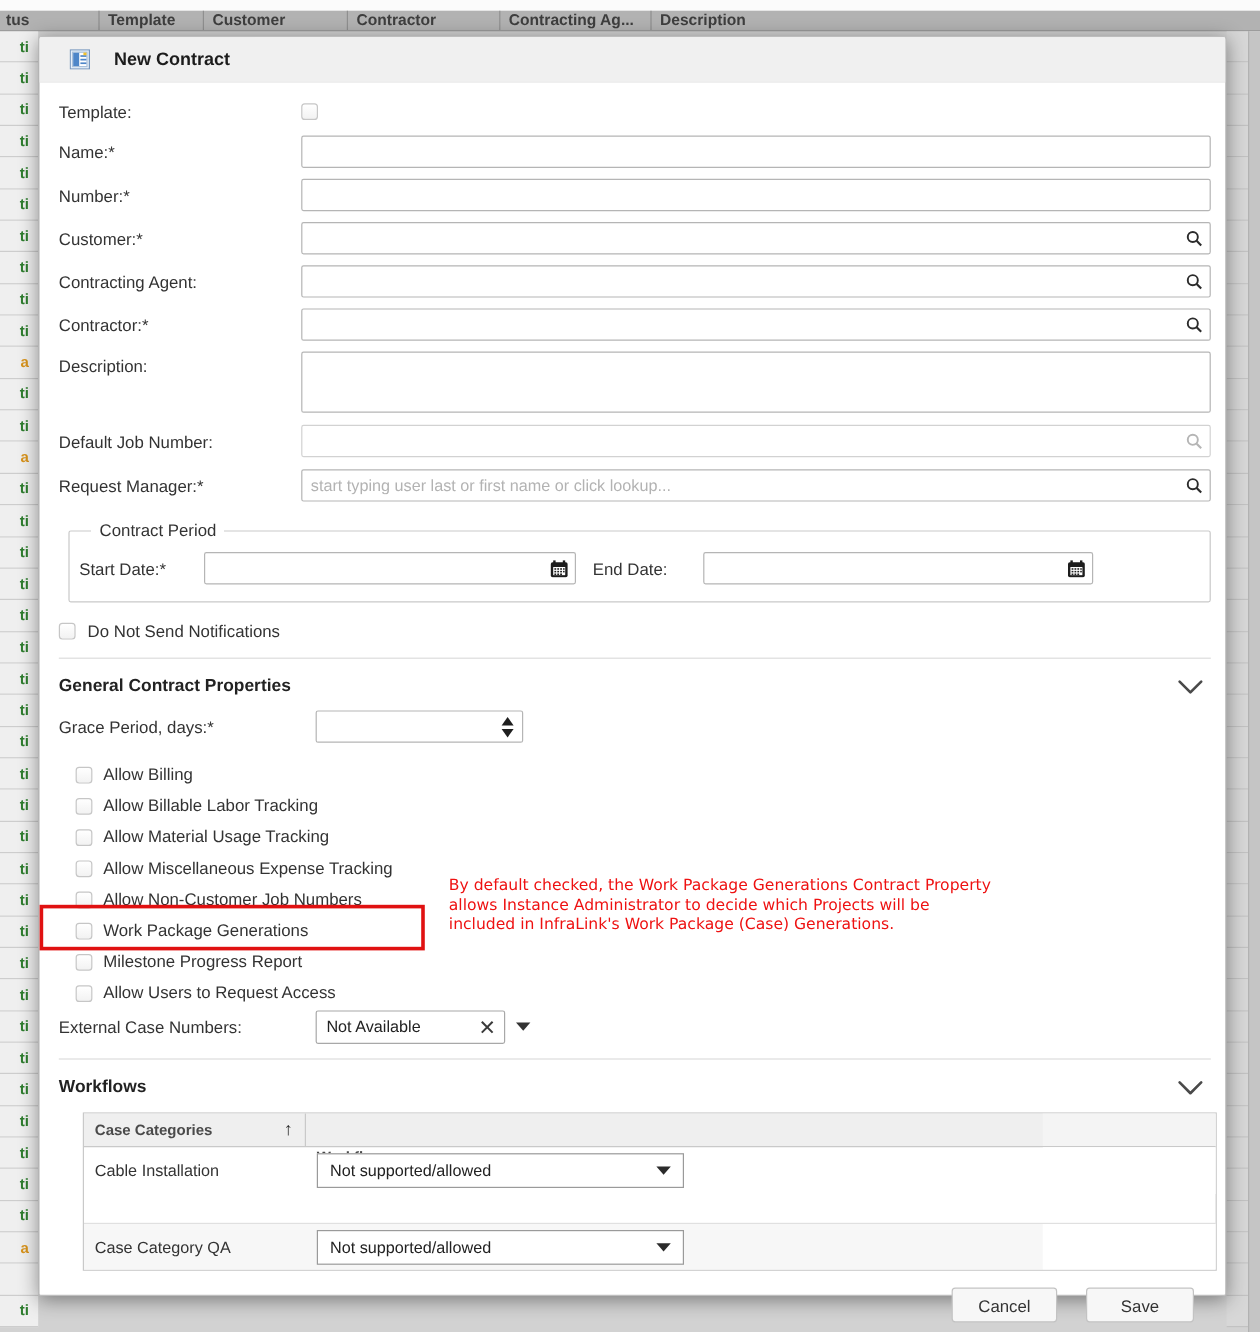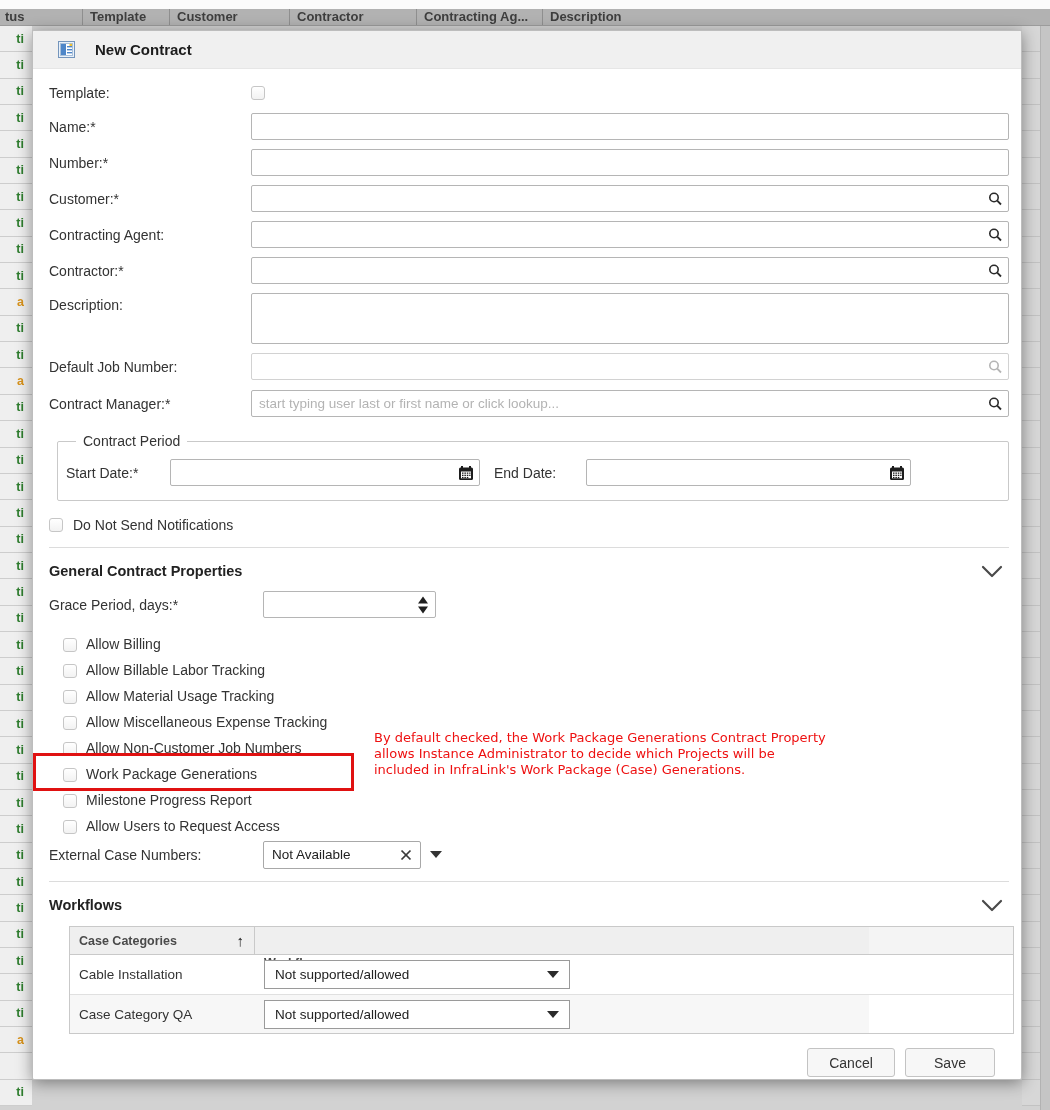--- a/index.html
+++ b/index.html
@@ -111,31 +111,31 @@
   .wf-table { margin:10px 0 0 20px; width:945px; border:1px solid #c9c9c9; }
   .wf-head { display:flex; height:28px; background:#efefef; border-bottom:1px solid #c9c9c9; }
   .wf-head .hc { display:flex; align-items:center; font-size:12.5px; font-weight:bold; color:#4a4a4a; }
   .hc.c1 { width:185px; padding-left:9px; border-right:1px solid #c9c9c9; justify-content:space-between;
            padding-right:10px; cursor:pointer; }
   .hc.c2 { width:614px; padding-left:9px; border-right:1px solid #c9c9c9;margin-top:36px; }
   .hc.c3 { flex:1; background:#f4f4f4; }
   .sort-arrow { font-size:15px; font-weight:bold; color:#222; line-height:1; }
   .wf-row { display:flex; height:39px; }
   .wf-row + .wf-row .ca, .wf-row + .wf-row .cb2 { background:#f7f7f7; }
-  .wf-row + .wf-row { border-top:1px solid #e0e0e0; }
+  .wf-row + .wf-row { border-top:1px solid #e0e0e0;margin-top:24px; }
   .wf-row .ca { width:185px; display:flex; align-items:center; padding-left:9px; font-size:13.5px; color:#333; }
   .wf-row .cb2 { width:614px; display:flex; align-items:center; padding-left:9px; }
   .wf-row .cc { flex:1; background:#fff; }
   .fake-select { width:306px; height:29px; border:1px solid #9a9a9a; background:#fff; display:flex;
                  align-items:center; padding:0 10px; cursor:pointer; }
   .fake-select .sval { flex:1; font-size:13.5px; color:#222; }
   .sel-arrow { width:0; height:0; border-left:6px solid transparent; border-right:6px solid transparent;
                border-top:7px solid #2b2b2b; }
 
-  .btnrow { display:flex; justify-content:flex-end; gap:10px; margin-top:14px; padding-right:14px; }
+  .btnrow { display:flex; justify-content:flex-end; gap:24px; margin-top:14px; padding-right:14px; }
   .btn { height:29px; border:1px solid #c3c3c3; border-radius:3px; background:#f7f7f7;
          font:14px "Liberation Sans", sans-serif; color:#333; cursor:pointer; }
   .btn-cancel { width:88px; }
   .btn-save { width:90px; }
 
   svg { display:block; }
 </style>
 </head>
 <body>
 
@@ -403,21 +403,21 @@
           <span class="iconbtn">
             <svg width="15" height="15" viewBox="0 0 15 15">
                 <circle cx="6" cy="6" r="4.2" fill="none" stroke="#b5b5b5" stroke-width="1.6"></circle>
                 <line x1="9.2" y1="9.2" x2="13" y2="13" stroke="#b5b5b5" stroke-width="1.8"></line>
               </svg>
           </span>
         </div>
       </div>
 
       <div class="row row-manager">
-        <span class="flabel">Contract Manager:*</span>
+        <span class="flabel">Request Manager:*</span>
         <div class="control">
           <input type="text" class="txt" placeholder="start typing user last or first name or click lookup..." style="">
           <span class="iconbtn">
             <svg width="15" height="15" viewBox="0 0 15 15">
                 <circle cx="6" cy="6" r="4.2" fill="none" stroke="#2b2b2b" stroke-width="1.6"></circle>
                 <line x1="9.2" y1="9.2" x2="13" y2="13" stroke="#2b2b2b" stroke-width="1.8"></line>
               </svg>
           </span>
         </div>
       </div>

